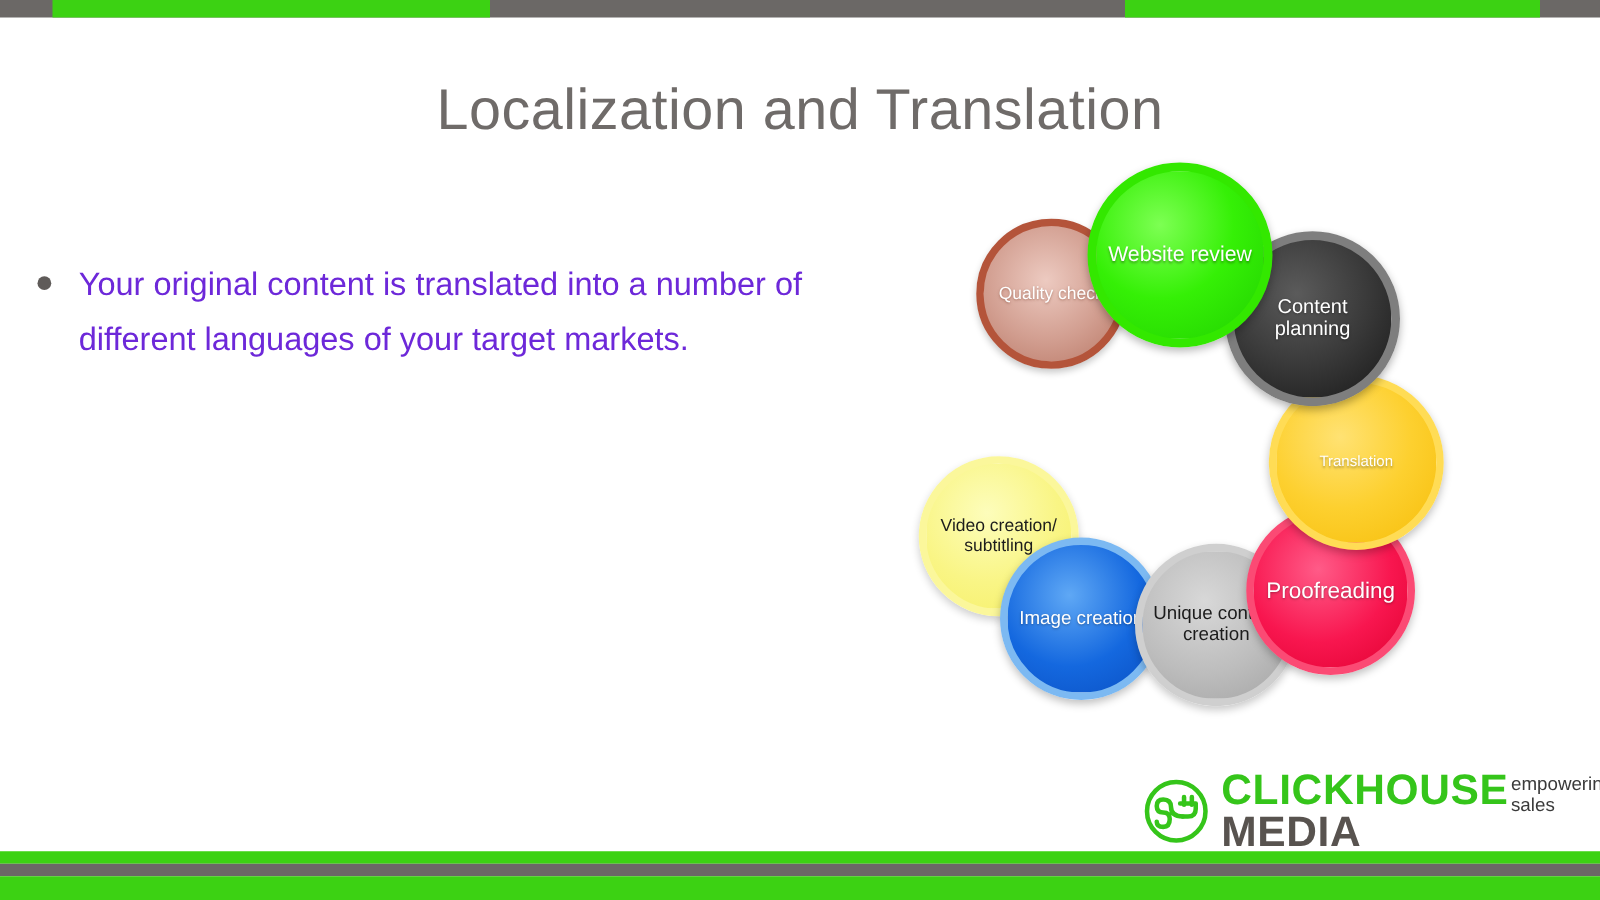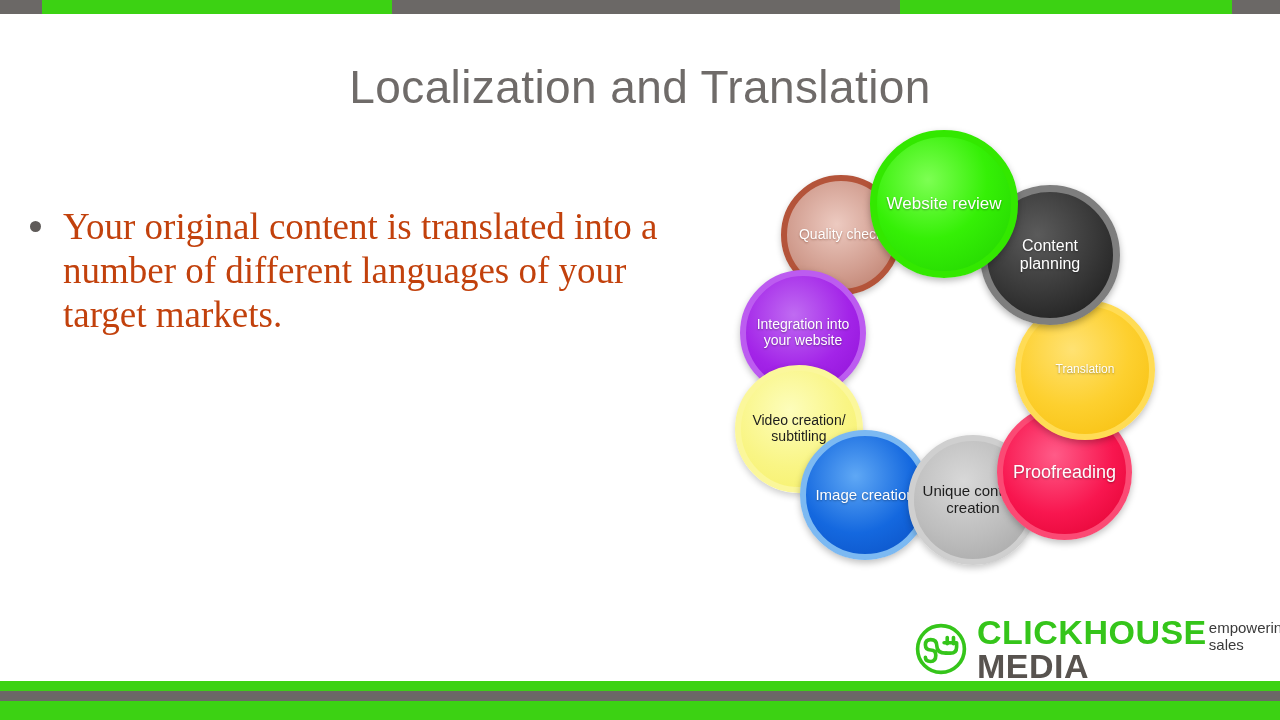--- a/index.html
+++ b/index.html
@@ -81,25 +81,25 @@
   .bullet-dot {
     width: 11px;
     height: 11px;
     border-radius: 50%;
     background: #5f5b59;
     margin-top: 16px;
     margin-right: 22px;
     flex: 0 0 auto;
   }
   .bullet-text {
-    font-size: 37px;
+    font-size: 26px;
     line-height: 44px;
-    color: #c2410c;
+    color: #6d28d9;
     font-weight: 400;
-    font-family: Liberation Serif, serif;
+    font-family: Liberation Sans, sans-serif;
   }
 
   
   .diagram {
     position: absolute;
     left: 715px;
     top: 125px;
     width: 460px;
     height: 460px;
   }
@@ -295,23 +295,20 @@
     </div>
 
     <div class="node n-image light-text">
       <span class="label">Image creation</span>
     </div>
 
     <div class="node n-video dark-text">
       <span class="label">Video creation/ subtitling</span>
     </div>
 
-    <div class="node n-integration light-text">
-      <span class="label">Integration into  your website</span>
-    </div>
 
     <div class="node n-quality">
       <span class="label">Quality check</span>
     </div>
 
   </div>
 
 
   <div class="brand-right">
     <svg class="logo-mark" viewBox="0 0 100 100">

